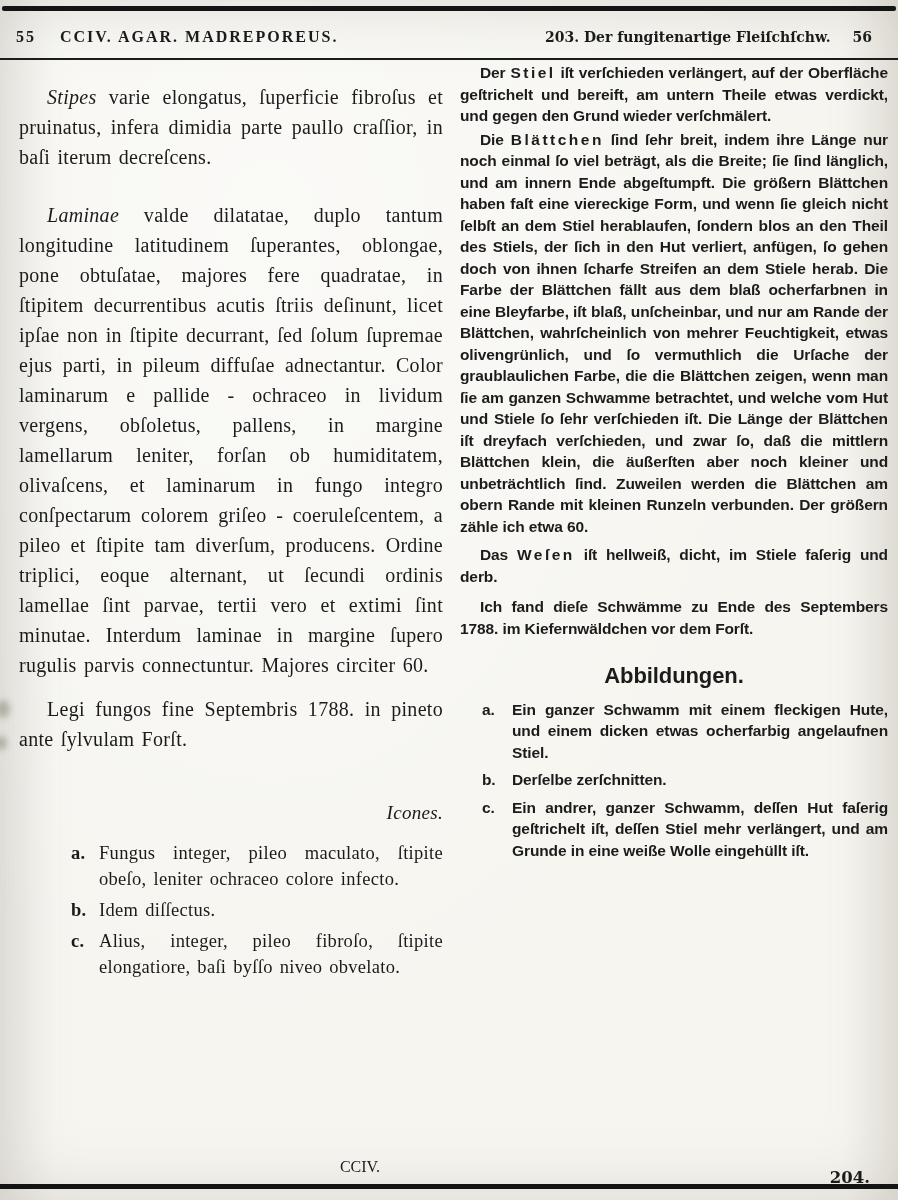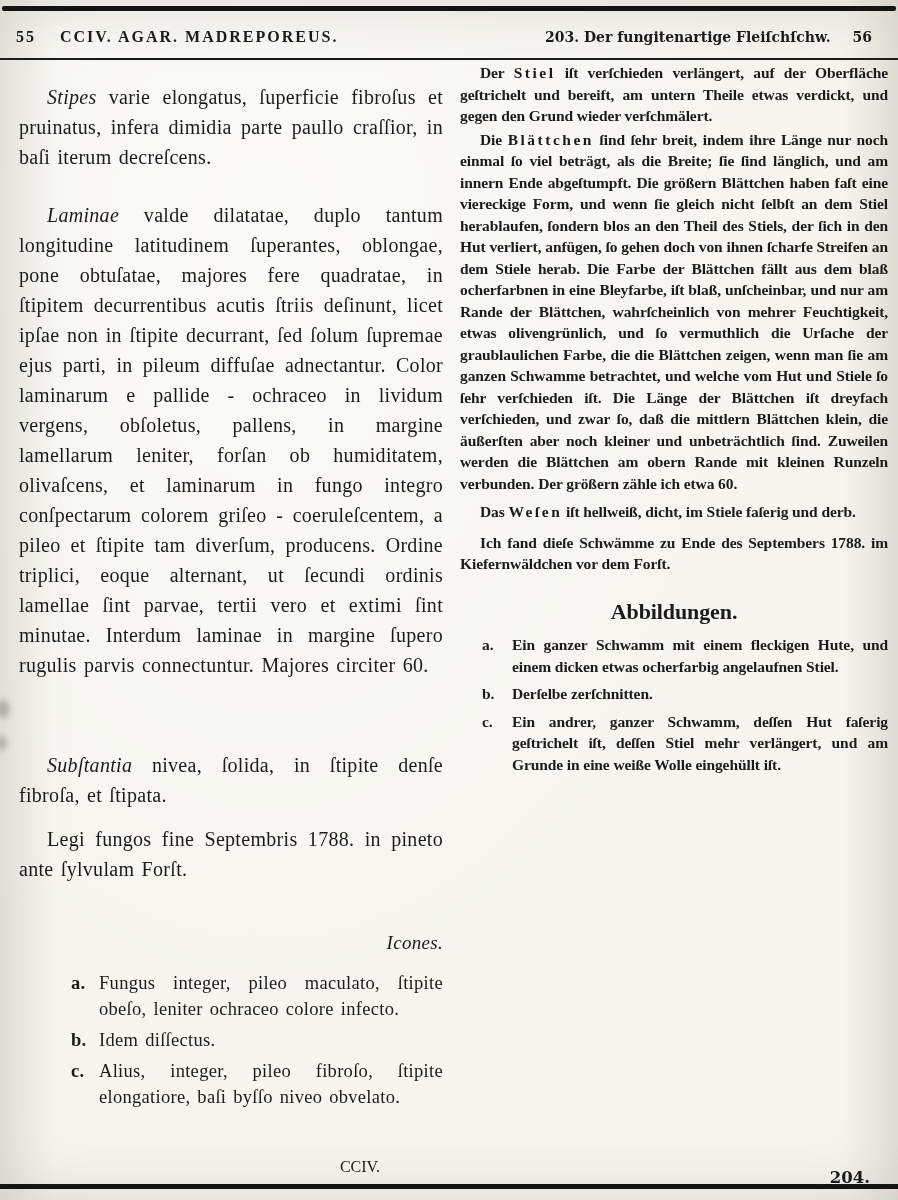--- a/index.html
+++ b/index.html
@@ -41,21 +41,21 @@
   .col-latin .p4{margin-top:14px;}
   .emph-latin{font-style:italic;}
   .head-latin{margin-top:44px;text-align:right;font-style:italic;font-size:19px;}
   .figs-latin{margin-top:12px;font-size:18.5px;line-height:26px;}
   .figs-latin .fig-item{position:relative;padding-left:80px;margin-bottom:5px;text-align:justify;}
   .figs-latin .fig-label{position:absolute;left:52px;font-weight:bold;}
 
   
   .col-german{
     position:absolute;top:62px;left:460px;width:428px;
-    font-family:Liberation Serif, serif;font-weight:bold;
+    font-family:Liberation Sans, sans-serif;font-weight:bold;
     font-size:15.5px;line-height:21.5px;letter-spacing:-0.1px;
     text-align:justify;
   }
   .col-german .para{margin:0;text-indent:20px;}
   .col-german .p2{margin-top:2px;}
   .col-german .p3{margin-top:7px;}
   .col-german .p4{margin-top:9px;}
   .emph-german{letter-spacing:2.5px;}
   .head-german{margin-top:26px;text-align:center;font-size:22px;}
   .figs-german{margin-top:12px;line-height:21.5px;}
@@ -91,21 +91,20 @@
     <div class="header-right">
       <span>203. Der fungitenartige Fleiſchſchw.</span>
       <span>56</span>
     </div>
   </div>
   <div class="header-rule"></div>
 
   <div class="col-latin">
     <p class="para p1"><span></span><span class="emph-latin">Stipes</span><span> varie elongatus, ſuperficie fibroſus et pruinatus, infera dimidia parte paullo craſſior, in baſi iterum decreſcens.</span></p>
     <p class="para p2"><span></span><span class="emph-latin">Laminae</span><span> valde dilatatae, duplo tantum longitudine latitudinem ſuperantes, oblongae, pone obtuſatae, majores fere quadratae, in ſtipitem decurrentibus acutis ſtriis deſinunt, licet ipſae non in ſtipite decurrant, ſed ſolum ſupremae ejus parti, in pileum diffuſae adnectantur. Color laminarum e pallide - ochraceo in lividum vergens, obſoletus, pallens, in margine lamellarum leniter, forſan ob humiditatem, olivaſcens, et laminarum in fungo integro conſpectarum colorem griſeo - coeruleſcentem, a pileo et ſtipite tam diverſum, producens. Ordine triplici, eoque alternant, ut ſecundi ordinis lamellae ſint parvae, tertii vero et extimi ſint minutae. Interdum laminae in margine ſupero rugulis parvis connectuntur. Majores circiter 60.</span></p>
-    <p class="para p3"><span></span><span class="emph-latin">Subſtantia</span><span> nivea, ſolida, in ſtipite denſe fibroſa, et ſtipata.</span></p>
     <p class="para p4"><span></span><span class="emph-latin"></span><span>Legi fungos fine Septembris 1788. in pineto ante ſylvulam Forſt.</span></p>
 
     <div class="head-latin">Icones.</div>
 
     <div class="figs-latin">
       <div class="fig-item">
         <span class="fig-label">a.</span>
         <span>Fungus integer, pileo maculato, ſtipite obeſo, leniter ochraceo colore infecto.</span>
       </div>
       <div class="fig-item">

